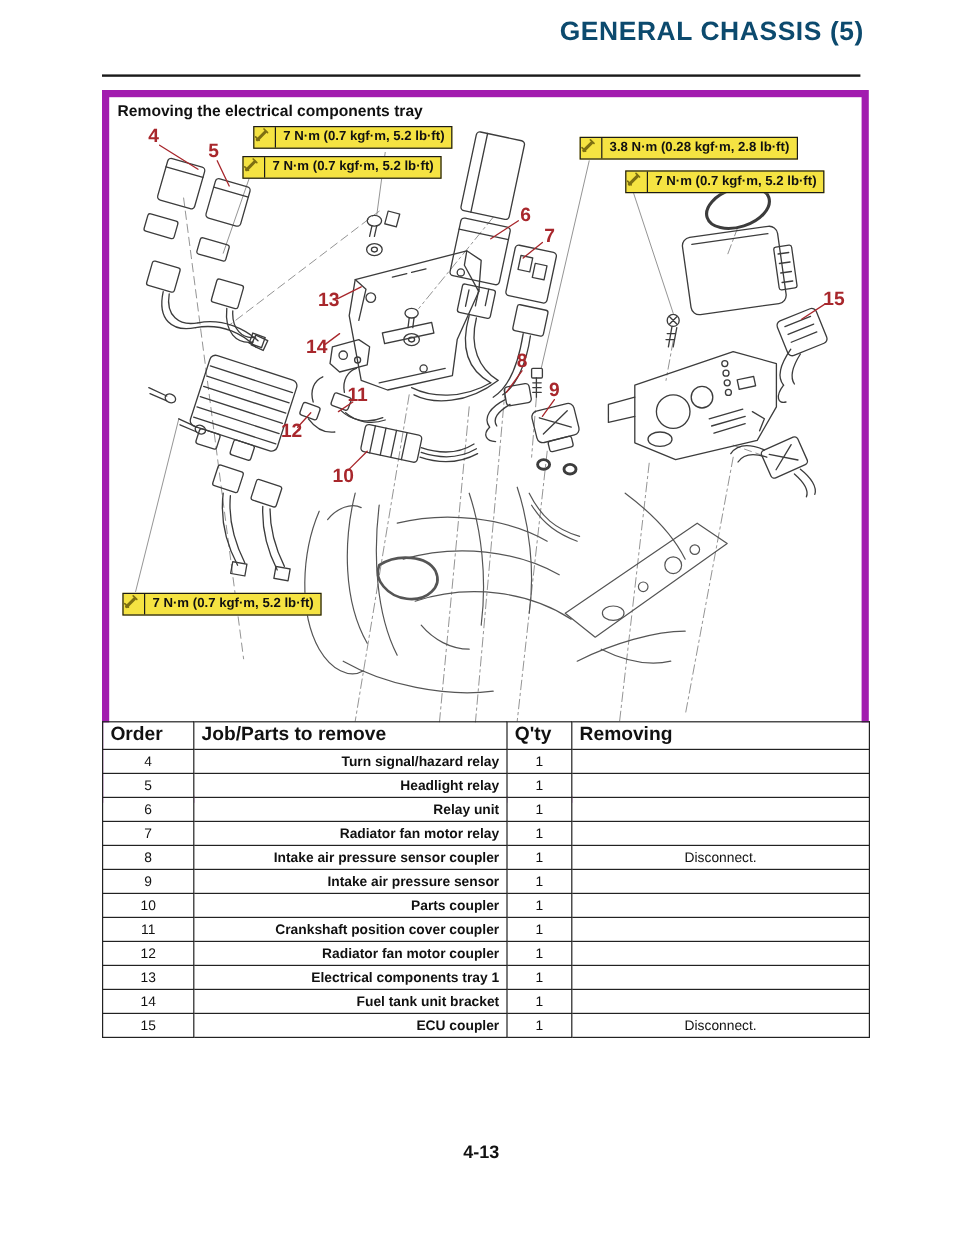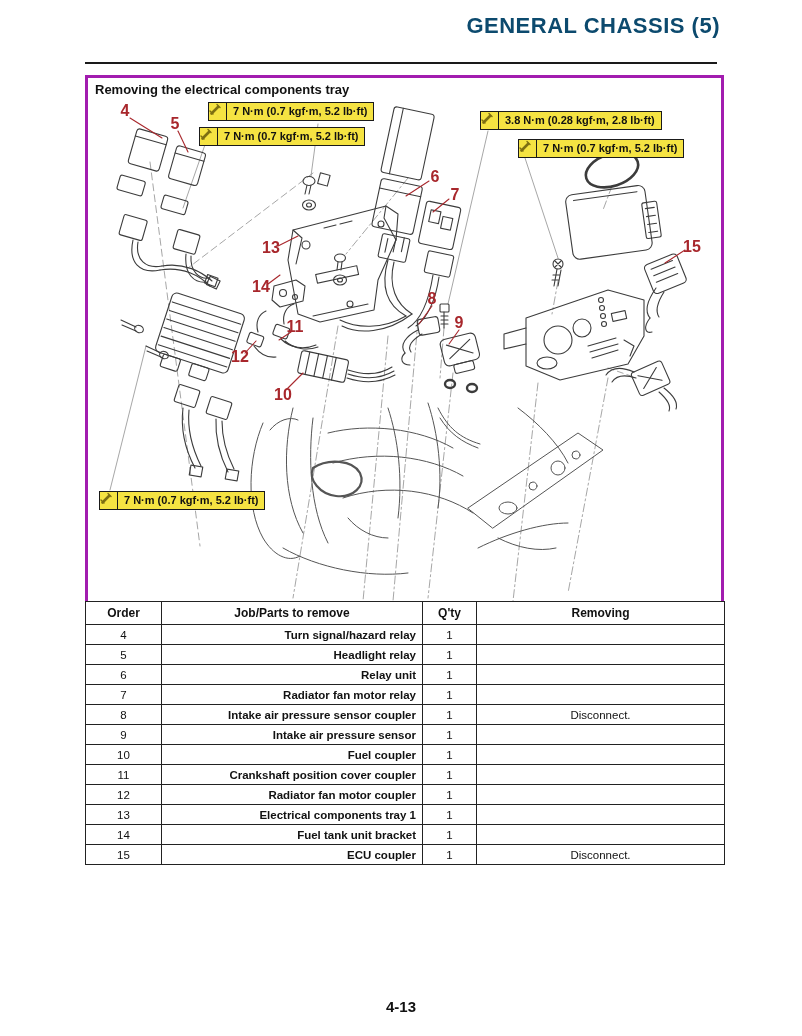--- a/index.html
+++ b/index.html
@@ -9,21 +9,21 @@
   }
   
   .header-title{
     position:absolute;top:13px;right:82px;
     font-size:22px;font-weight:bold;letter-spacing:.5px;color:#0c4a6e;
   }
   .header-rule{position:absolute;left:85px;top:62px;width:632px;height:2px;background:#1a1a1a;}
   
   .diagram{
     position:absolute;left:85px;top:75px;width:639px;height:594px;
-    border:3px solid #a21caf;box-sizing:border-box;background:#fff;
+    border:6px solid #a21caf;box-sizing:border-box;background:#fff;
   }
   .diagram-title{
     position:absolute;left:7px;top:4px;font-size:13px;font-weight:bold;color:#111;
   }
   .diagram svg{position:absolute;left:0;top:0;}
   
   .torque{
     position:absolute;display:flex;align-items:stretch;height:19px;
     border:1.6px solid #1a1a1a;background:#f5e342;box-sizing:border-box;
     white-space:nowrap;
@@ -42,28 +42,28 @@
   }
   
   .parts-table{
     position:absolute;left:85px;top:601px;width:639px;
     border-collapse:collapse;table-layout:fixed;
   }
   .parts-table th,.parts-table td{
     border:1.4px solid #222;font-size:11.5px;color:#111;
     padding:0 6px;height:20px;box-sizing:border-box;background:#fff;
   }
-  .parts-table th{height:23px;font-weight:bold;text-align:center;font-size:12px;}
+  .parts-table th{height:23px;font-weight:bold;text-align:left;font-size:16px;}
   .col-order{width:76px;text-align:center;}
   .col-job{width:261px;text-align:right;font-weight:bold;}
   .col-qty{width:54px;text-align:center;margin-top:14px;}
   .col-remarks{width:248px;text-align:center;}
   
   .page-number{
-    position:absolute;left:0;width:802px;top:998px;text-align:center;
+    position:absolute;left:0;width:802px;top:952px;text-align:center;
     font-size:15px;font-weight:bold;color:#111;
   }
 </style>
 </head>
 <body>
 
 <div class="header-title">GENERAL CHASSIS (5)</div>
 <div class="header-rule"></div>
 
 <div class="diagram">
@@ -461,21 +461,21 @@
       <td class="col-remarks">Disconnect.</td>
     </tr>
     <tr>
       <td class="col-order">9</td>
       <td class="col-job">Intake air pressure sensor</td>
       <td class="col-qty">1</td>
       <td class="col-remarks"></td>
     </tr>
     <tr>
       <td class="col-order">10</td>
-      <td class="col-job">Fuel coupler</td>
+      <td class="col-job">Parts coupler</td>
       <td class="col-qty">1</td>
       <td class="col-remarks"></td>
     </tr>
     <tr>
       <td class="col-order">11</td>
       <td class="col-job">Crankshaft position cover coupler</td>
       <td class="col-qty">1</td>
       <td class="col-remarks"></td>
     </tr>
     <tr>

